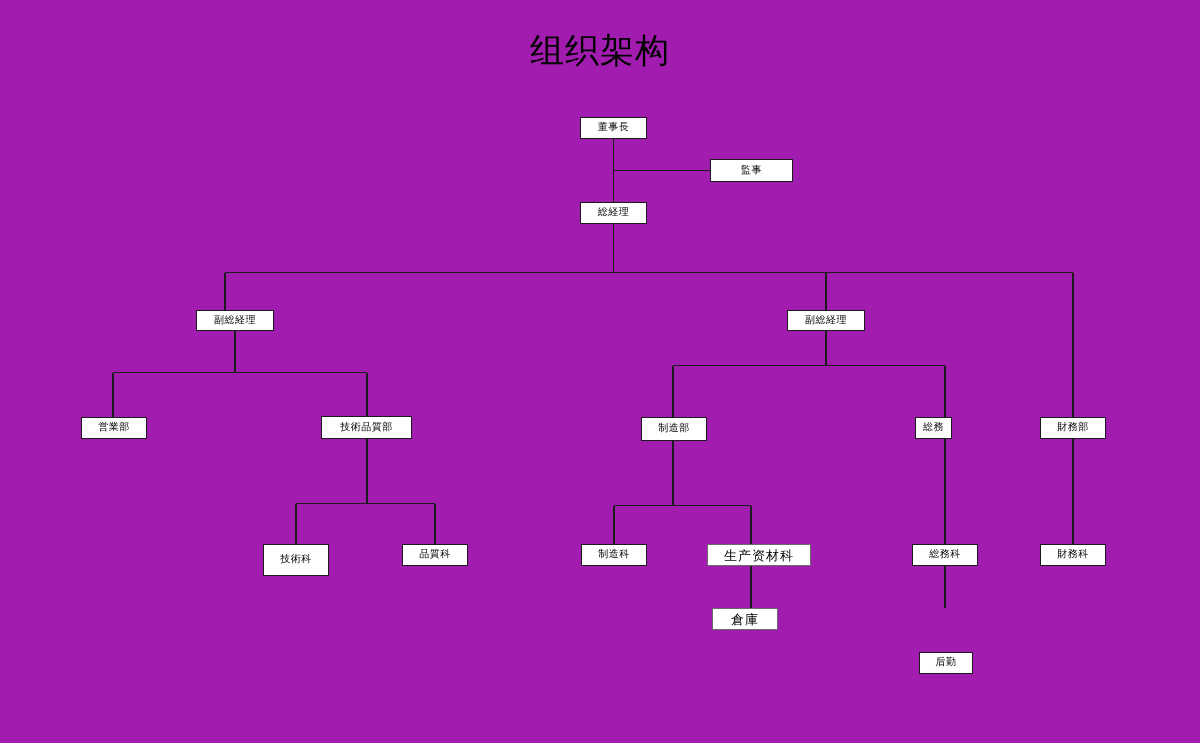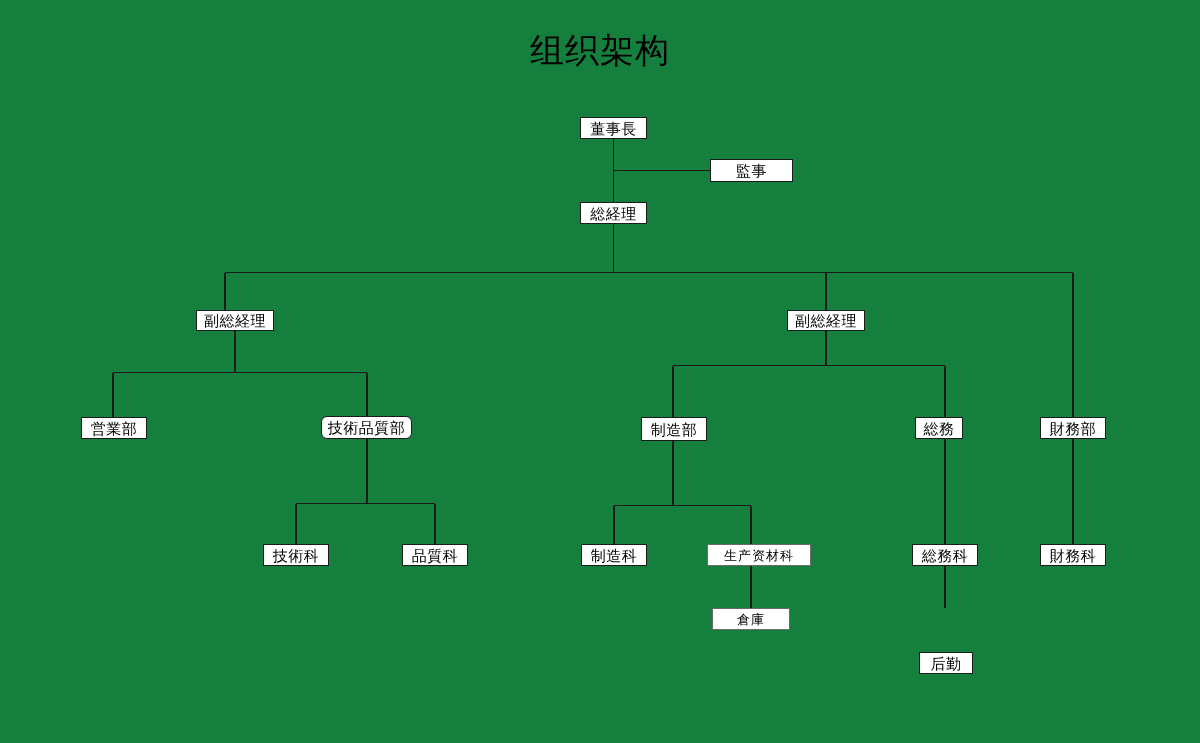--- a/index.html
+++ b/index.html
@@ -9,21 +9,21 @@
     background: #ffffff;
   }
   body {
     font-family: "Liberation Sans", "DejaVu Sans", sans-serif;
     color: #000000;
   }
   #canvas {
     position: relative;
     width: 1200px;
     height: 743px;
-    background: #15803d;
+    background: #a21caf;
     overflow: hidden;
   }
   #chart-title {
     position: absolute;
     left: 0;
     top: 28px;
     width: 1200px;
     text-align: center;
     font-size: 34px;
     line-height: 44px;
@@ -41,25 +41,25 @@
   }
   .node {
     position: absolute;
     box-sizing: border-box;
     background: #ffffff;
     border: 1.6px solid #1b1b1b;
     display: flex;
     align-items: center;
     justify-content: center;
     white-space: nowrap;
-    font-size: 15px;
+    font-size: 10px;
     line-height: 1;
     letter-spacing: 0.5px;
     color: #000000;
-    font-family: Liberation Sans, sans-serif;
+    font-family: Liberation Mono, monospace;
   }
   .node.serif {
     border: 1px solid #6b6b6b;
     font-family: "Liberation Serif", "DejaVu Serif", serif;
     font-size: 13px;
     letter-spacing: 1px;
   }
   .node .label {
     pointer-events: none;
   }
@@ -113,51 +113,51 @@
       </div>
       <div class="node" style="left: 196px; top: 310px; width: 78px; height: 21px;">
         <span class="label">副総経理</span>
       </div>
       <div class="node" style="left: 787px; top: 310px; width: 78px; height: 21px;">
         <span class="label">副総経理</span>
       </div>
       <div class="node" style="left: 81px; top: 417px; width: 66px; height: 22px;">
         <span class="label">営業部</span>
       </div>
-      <div class="node" style="left: 321px; top: 416px; width: 91px; height: 23px; border-radius: 6px;">
+      <div class="node" style="left: 321px; top: 416px; width: 91px; height: 23px;">
         <span class="label">技術品質部</span>
       </div>
       <div class="node" style="left: 641px; top: 417px; width: 66px; height: 24px; text-align: right;">
         <span class="label">制造部</span>
       </div>
-      <div class="node" style="left: 915px; top: 417px; width: 48px; height: 22px;">
+      <div class="node" style="left: 915px; top: 417px; width: 37px; height: 22px;">
         <span class="label">総務</span>
       </div>
       <div class="node" style="left: 1040px; top: 417px; width: 66px; height: 22px;">
         <span class="label">財務部</span>
       </div>
-      <div class="node" style="left: 263px; top: 544px; width: 66px; height: 22px;">
+      <div class="node" style="left: 263px; top: 544px; width: 66px; height: 32px;">
         <span class="label">技術科</span>
       </div>
       <div class="node" style="left: 402px; top: 544px; width: 66px; height: 22px; align-items: center;">
         <span class="label">品質科</span>
       </div>
       <div class="node" style="left: 581px; top: 544px; width: 66px; height: 22px;">
         <span class="label">制造科</span>
       </div>
       <div class="node serif" style="left: 707px; top: 544px; width: 104px; height: 22px;">
         <span class="label">生产资材科</span>
       </div>
       <div class="node" style="left: 912px; top: 544px; width: 66px; height: 22px;">
         <span class="label">総務科</span>
       </div>
       <div class="node" style="left: 1040px; top: 544px; width: 66px; height: 22px;">
         <span class="label">財務科</span>
       </div>
-      <div class="node serif" style="left: 712px; top: 608px; width: 78px; height: 22px;">
+      <div class="node serif" style="left: 712px; top: 608px; width: 66px; height: 22px;">
         <span class="label">倉庫</span>
       </div>
       <div class="node" style="left: 919px; top: 608px; width: 54px; height: 22px; margin-top: 44px;">
         <span class="label">后勤</span>
       </div>
     </div>
 
 </div>
 
 </body></html>

